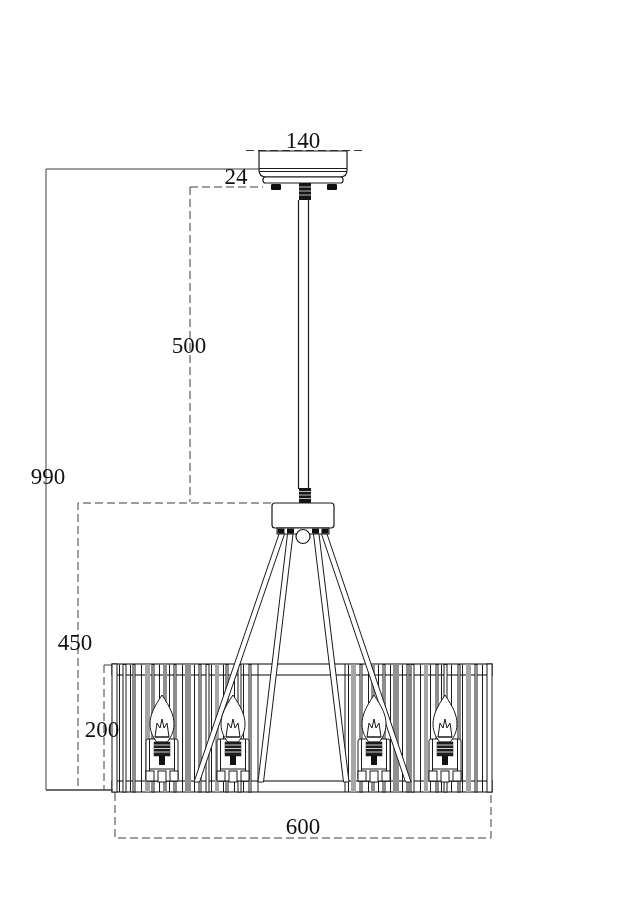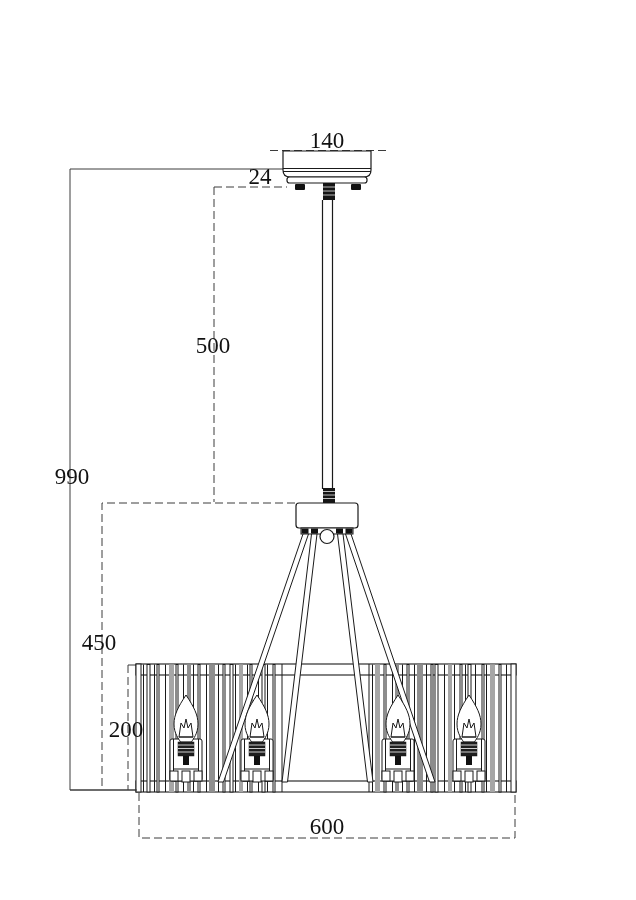--- a/index.html
+++ b/index.html
@@ -9,21 +9,20 @@
     width: 636px;
     height: 900px;
     overflow: hidden;
     font-family: "Liberation Serif", serif;
   }
   .stage {
     position: relative;
     width: 552px;
     height: 900px;
     background: #ffffff;
-    padding-left: 24px;
   }
   svg { display: block; }
   text {
     font-family: "Liberation Serif", serif;
     font-size: 23px;
     fill: #111111;
   }
 </style>
 </head>
 <body>

